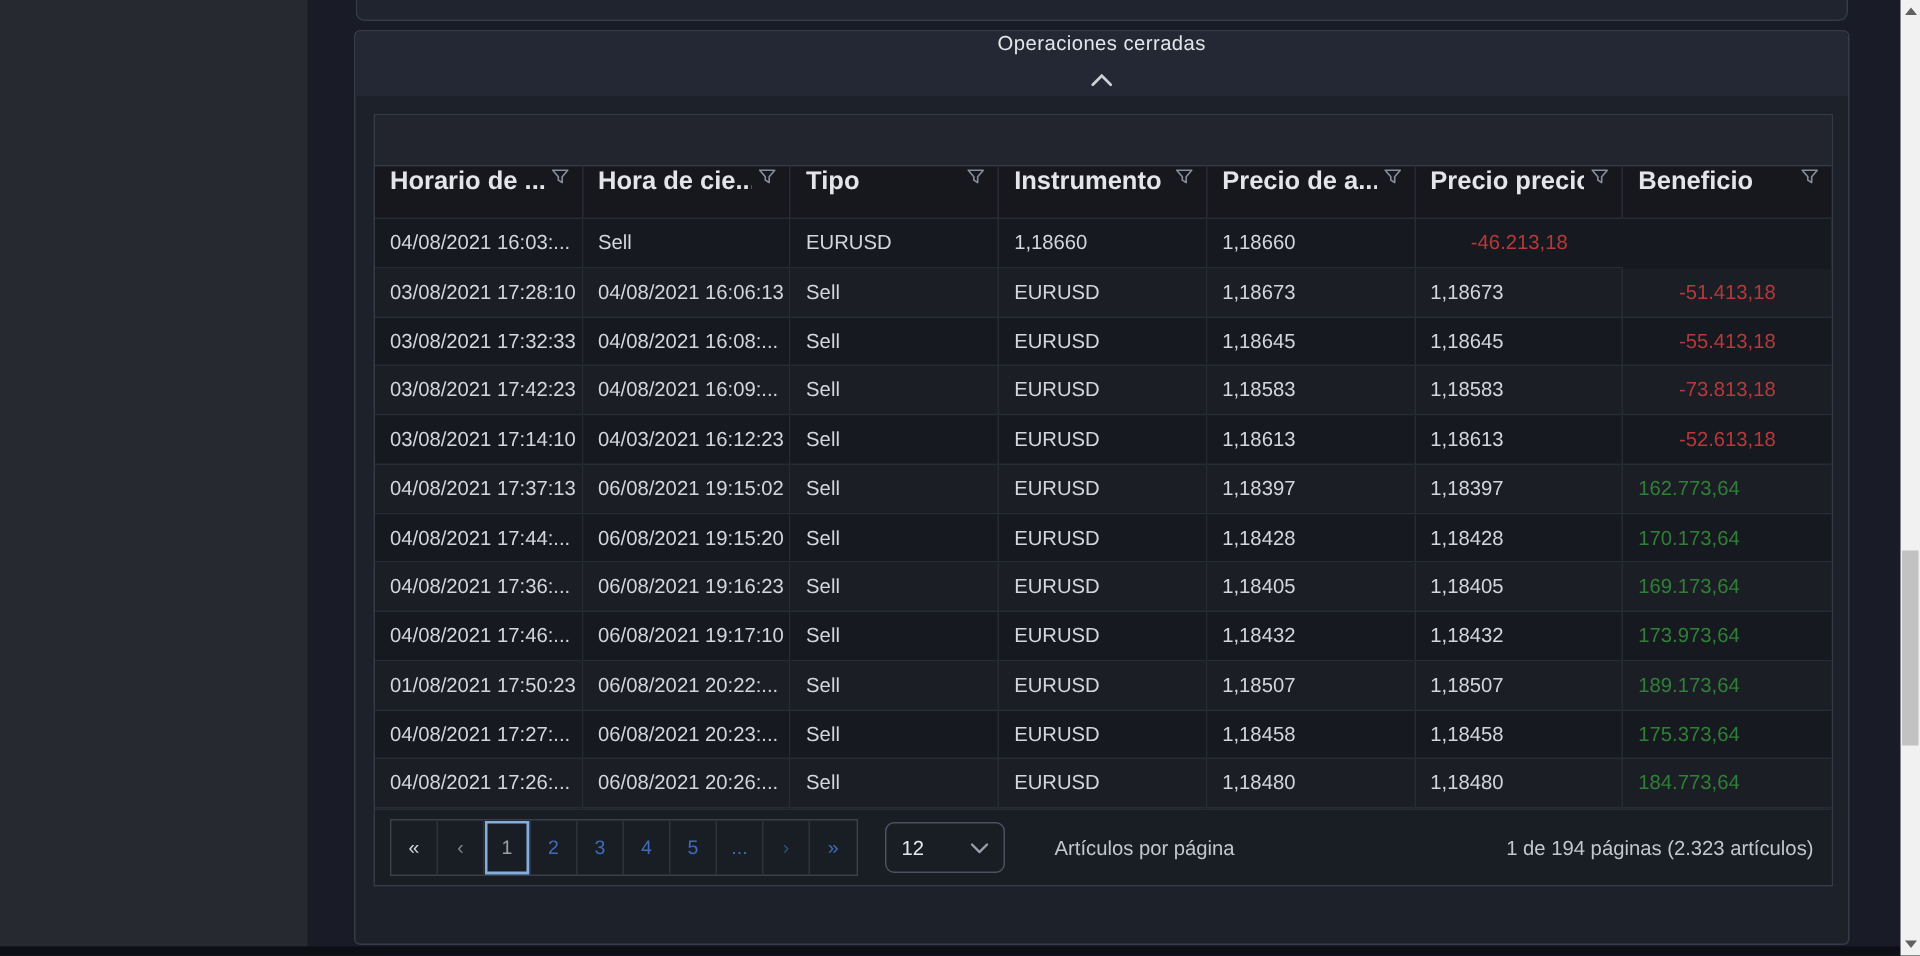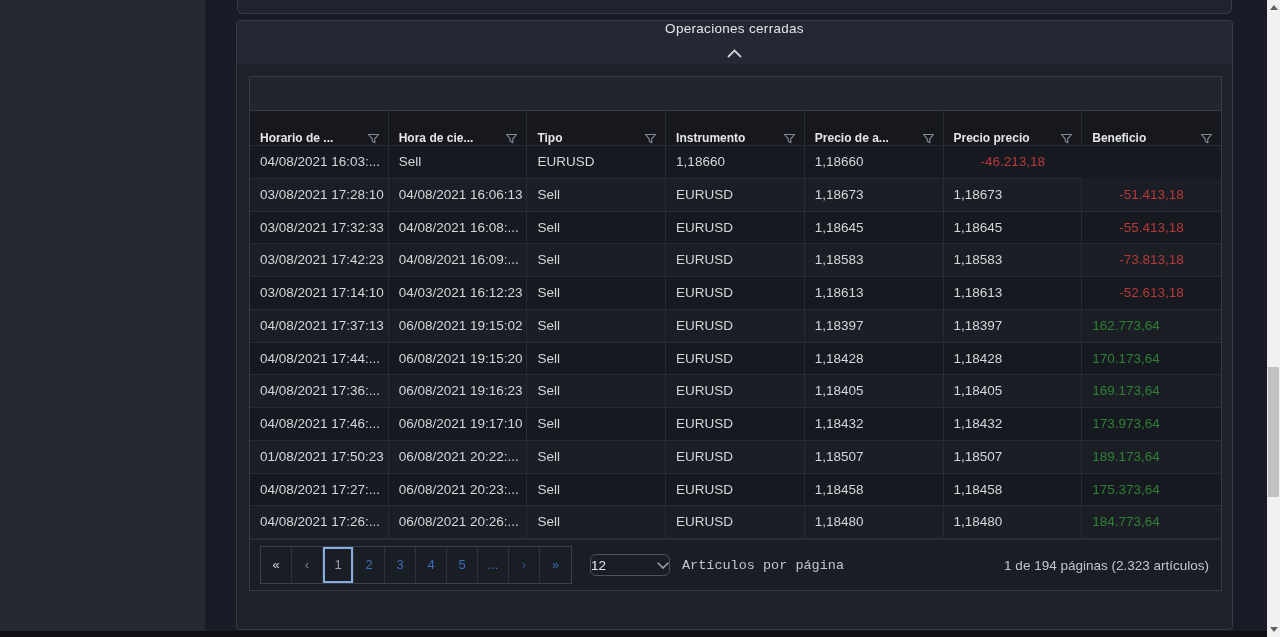--- a/index.html
+++ b/index.html
@@ -55,23 +55,23 @@
   .panel-title{font-size:13.5px;color:var(--text-primary);letter-spacing:.3px;}
   .collapse-btn{width:22px;height:22px;display:flex;align-items:center;justify-content:center;cursor:pointer;}
 
   .grid{
     position:absolute;left:12px;top:55px;width:973px;
     border:1px solid var(--border-grid);background:var(--row-odd);
   }
   .grid-toolbar{height:34px;background:var(--bg-toolbar);border-bottom:1px solid var(--border-grid);}
   .grid-header-row{display:flex;background:var(--bg-grid-header);}
   .th{
-    width:calc(100%/7);height:35px;display:flex;align-items:flex-end;justify-content:space-between;
+    width:calc(100%/7);height:35px;display:flex;align-items:flex-start;justify-content:space-between;
     padding:0 8px 0 10px;border-right:1px solid var(--border-cell);border-bottom:1px solid var(--border-cell);
-    font-size:12px;font-weight:bold;color:var(--text-primary);white-space:nowrap;overflow:hidden;cursor:pointer;
+    font-size:17px;font-weight:bold;color:var(--text-primary);white-space:nowrap;overflow:hidden;cursor:pointer;
   }
   .th:last-child{border-right:none;}
   .th-label{overflow:hidden;text-overflow:clip;white-space:nowrap;}
   .filter-icon{flex:0 0 auto;display:flex;align-items:center;margin-left:4px;cursor:pointer;}
 
   .tr{display:flex;}
   .tr.odd .td{background:var(--row-odd);}
   .tr.even .td{background:var(--row-even);}
   .td{
     width:calc(100%/7);height:32.75px;line-height:31.75px;padding:0 10px;
@@ -94,25 +94,25 @@
   }
   .pager-item:last-child{border-right:none;}
   .pager-item.first{color:#d2d5da;}
   .pager-item.prev{color:#80858f;}
   .pager-item.next{color:#31517e;}
   .pager-item.last{color:var(--accent-blue);}
   .pager-item.ellipsis{color:var(--accent-blue);}
   .pager-item.active{box-shadow:inset 0 0 0 2px var(--active-page-border);color:#9aa0ab;}
 
   .page-size-select{
-    margin-left:18px;width:80px;height:22px;border:1px solid #4a5160;border-radius:6px;
-    display:flex;align-items:center;justify-content:space-between;padding:0 0;
+    margin-left:18px;width:80px;height:34px;border:1px solid #4a5160;border-radius:6px;
+    display:flex;align-items:center;justify-content:space-between;padding:0 10px;
     color:#e4e6e9;font-size:13.5px;cursor:pointer;
   }
-  .per-page-label{margin-left:12px;font-size:13.5px;color:var(--text-muted);font-family:Liberation Mono, monospace;}
+  .per-page-label{margin-left:33px;font-size:13.5px;color:var(--text-muted);}
   .pager-summary{margin-left:auto;font-size:13.5px;color:var(--text-muted);padding-right:2px;}
 
   .scrollbar{position:absolute;right:0;top:0;width:13px;height:637px;background:var(--scroll-track);}
   .scroll-arrow{position:absolute;left:2.5px;width:0;height:0;border-left:4px solid transparent;border-right:4px solid transparent;cursor:pointer;}
   .scroll-arrow.up{top:5px;border-bottom:5px solid #606060;}
   .scroll-arrow.down{bottom:5px;border-top:5px solid #606060;}
   .scroll-thumb{position:absolute;left:1px;top:367px;width:11px;height:130px;background:var(--scroll-thumb);cursor:pointer;}
 </style>
 </head>
 <body>

